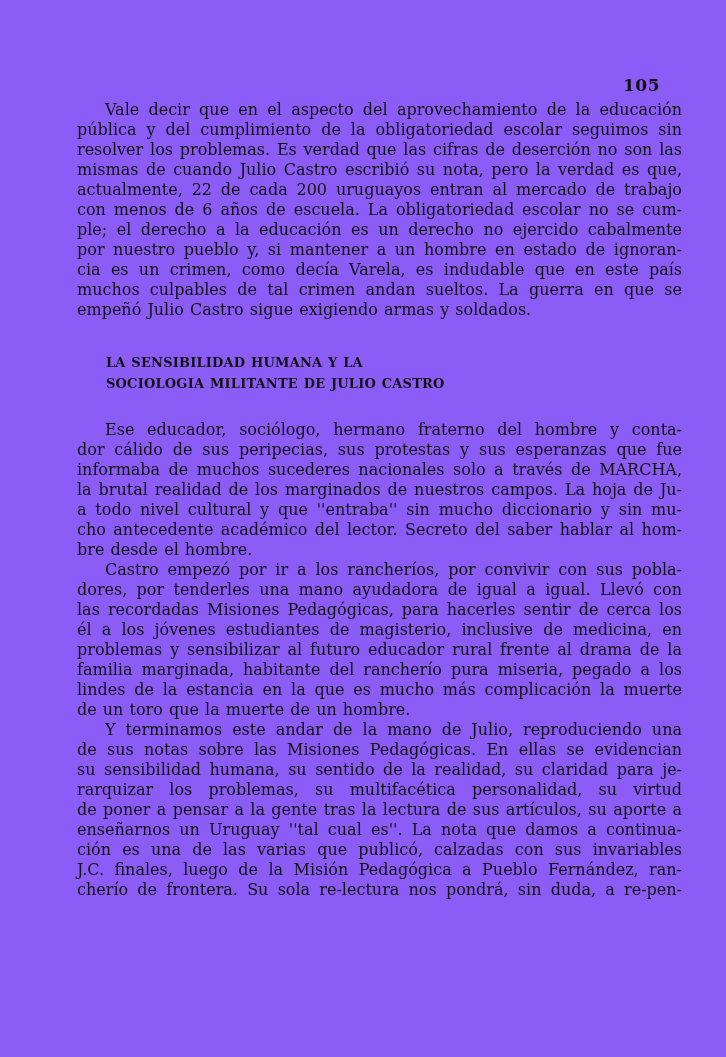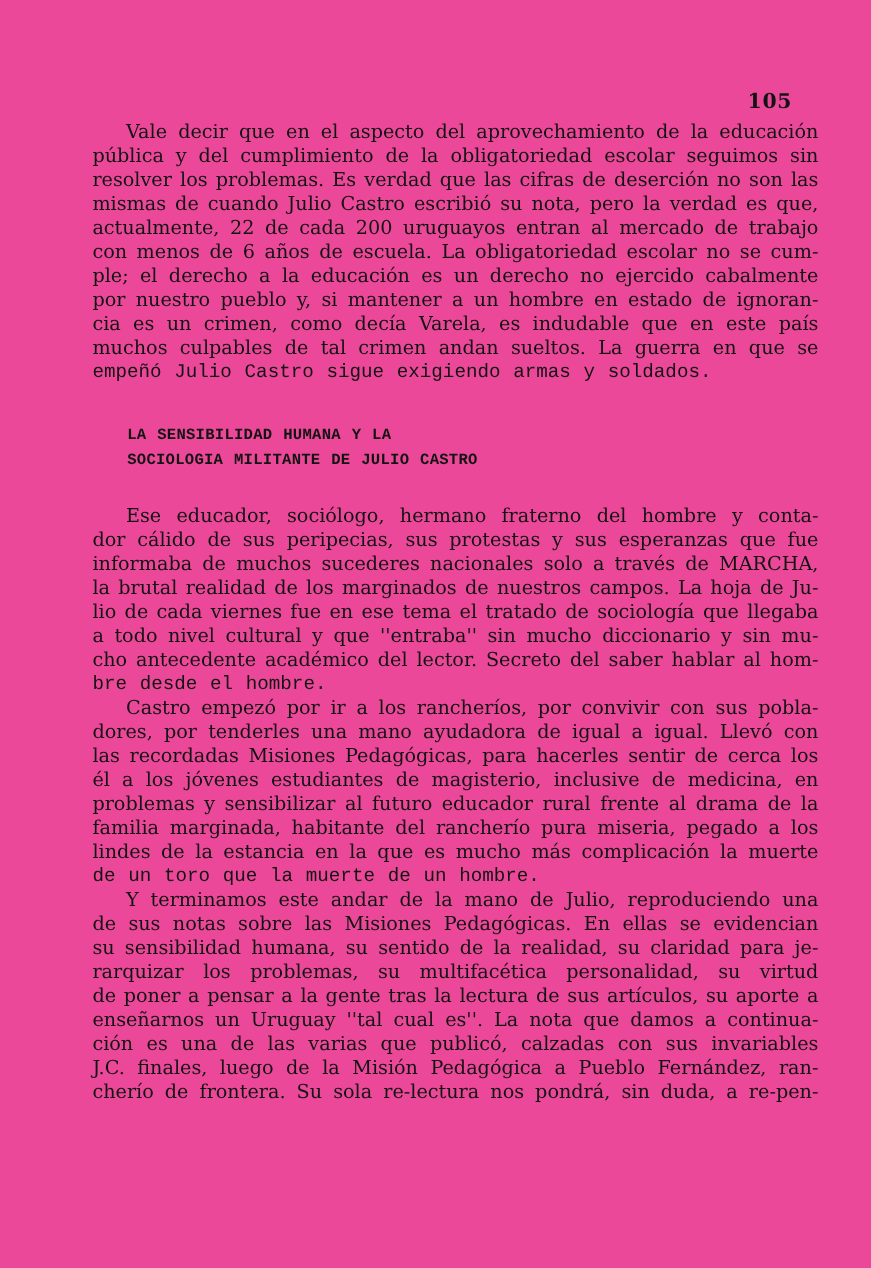--- a/index.html
+++ b/index.html
@@ -11,21 +11,21 @@
     width: 726px;
     height: 1057px;
     position: relative;
     font-family: "DejaVu Serif", serif;
     color: #131313;
     overflow: hidden;
   }
   .scan-page {
     position: absolute;
     inset: 0;
-    background: #ec4899;
+    background: #8b5cf6;
   }
   .page-number {
     position: absolute;
     top: 76px;
     left: 61px;
     width: 599px;
     text-align: right;
     font-size: 17px;
     font-weight: 700;
     line-height: 19px;
@@ -40,21 +40,20 @@
   .line {
     font-size: 16px;
     line-height: 20px;
     text-align: justify;
     text-align-last: justify;
     word-spacing: 1px;
   }
   .line.no-just {
     text-align: right;
     text-align-last: left;
-    font-family: Liberation Mono, monospace;
   }
   .para .line:first-child {
     text-indent: 28px;
   }
   .heading {
     margin-top: 32px;
     margin-bottom: 26px;
     font-weight: 700;
   }
   .heading .line {
@@ -85,21 +84,20 @@
       </div>
       <div class="heading">
         <div class="line no-just">LA SENSIBILIDAD HUMANA Y LA</div>
         <div class="line no-just">SOCIOLOGIA MILITANTE DE JULIO CASTRO</div>
       </div>
       <div class="para">
         <div class="line">Ese educador, sociólogo, hermano fraterno del hombre y conta-</div>
         <div class="line">dor cálido de sus peripecias, sus protestas y sus esperanzas que fue</div>
         <div class="line">informaba de muchos sucederes nacionales solo a través de MARCHA,</div>
         <div class="line">la brutal realidad de los marginados de nuestros campos. La hoja de Ju-</div>
-        <div class="line">lio de cada viernes fue en ese tema el tratado de sociología que llegaba</div>
         <div class="line">a todo nivel cultural y que ''entraba'' sin mucho diccionario y sin mu-</div>
         <div class="line">cho antecedente académico del lector. Secreto del saber hablar al hom-</div>
         <div class="line no-just">bre desde el hombre.</div>
       </div>
       <div class="para">
         <div class="line">Castro empezó por ir a los rancheríos, por convivir con sus pobla-</div>
         <div class="line">dores, por tenderles una mano ayudadora de igual a igual. Llevó con</div>
         <div class="line">las recordadas Misiones Pedagógicas, para hacerles sentir de cerca los</div>
         <div class="line">él a los jóvenes estudiantes de magisterio, inclusive de medicina, en</div>
         <div class="line">problemas y sensibilizar al futuro educador rural frente al drama de la</div>

